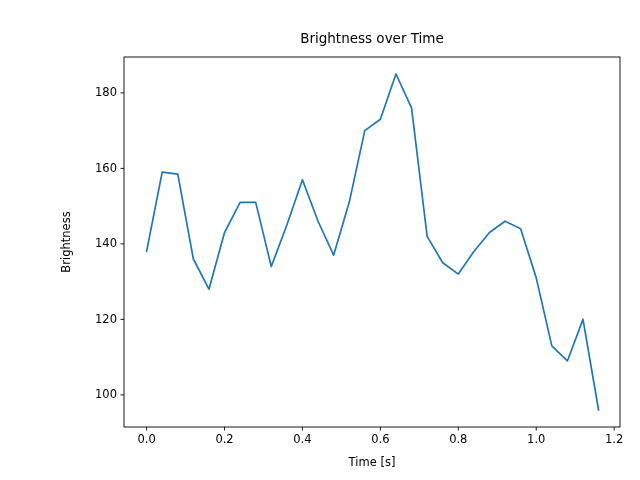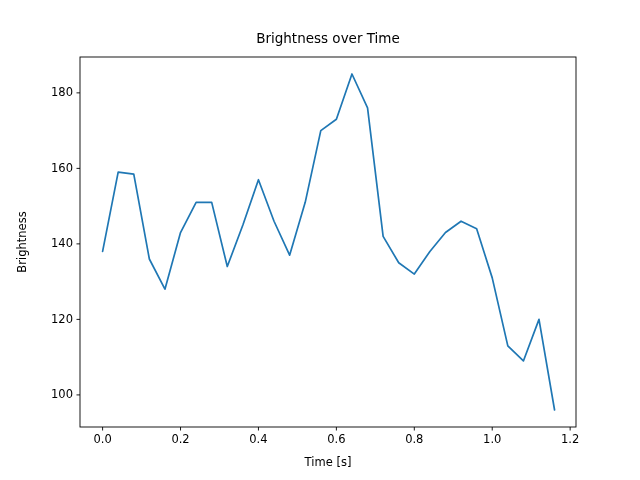--- a/index.html
+++ b/index.html
@@ -12,20 +12,21 @@
     width: 640px;
     height: 480px;
     overflow: hidden;
     font-family: "DejaVu Sans", sans-serif;
   }
   #figure {
     position: relative;
     width: 520px;
     height: 480px;
     background: #14b8a6;
+    margin-left: 44px;
   }
   #chart-svg {
     position: absolute;
     left: 0;
     top: 0;
     width: 640px;
     height: 480px;
     display: block;
   }
   .axis-line {

